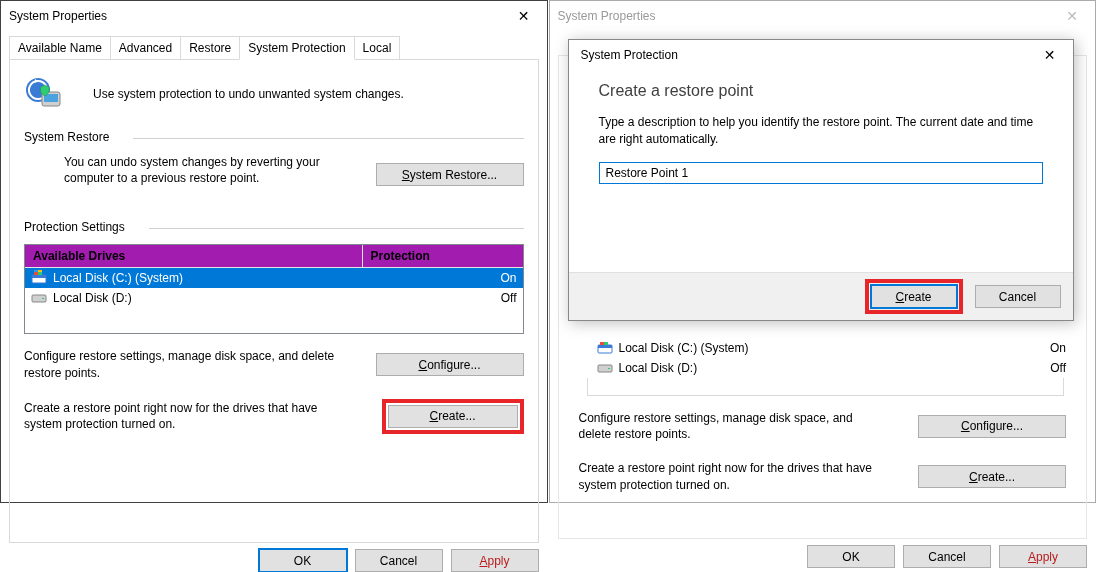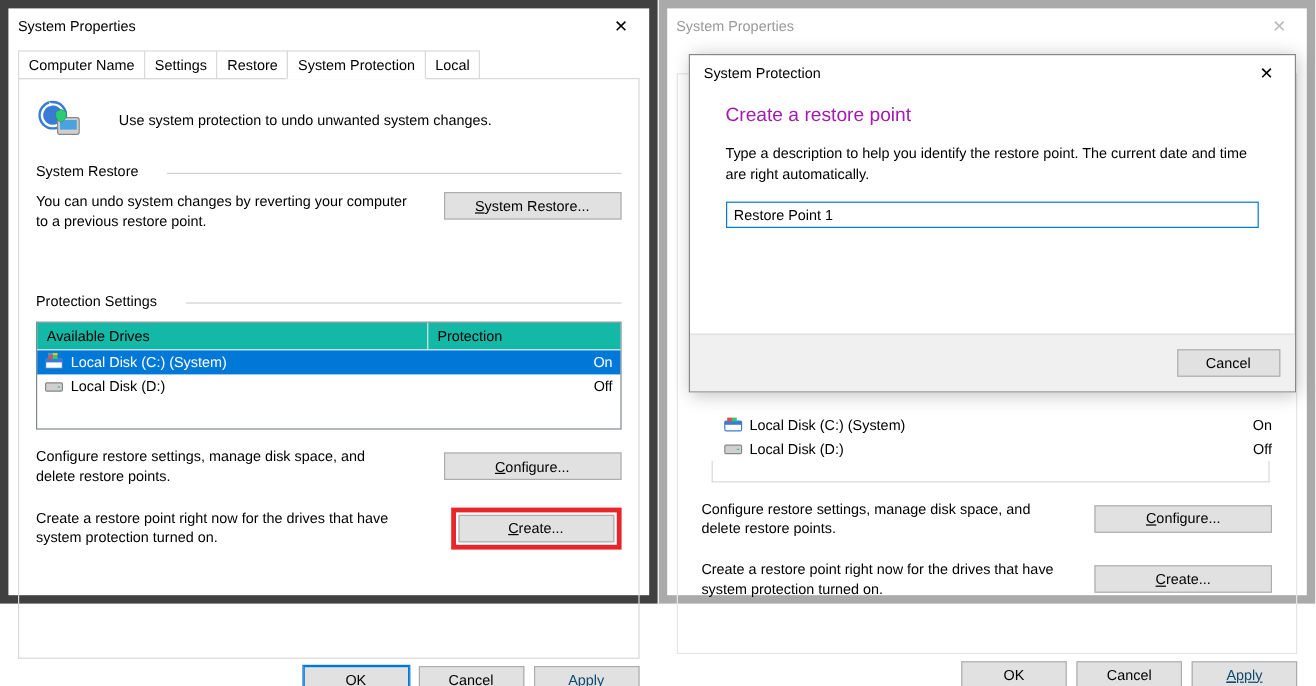--- a/index.html
+++ b/index.html
@@ -8,21 +8,21 @@
     padding: 0;
     font-family: "Segoe UI", Tahoma, sans-serif;
     font-size: 12px;
     color: #000;
     background: #fff;
     width: 1097px;
     height: 572px;
     display: flex;
   }
   .window {
-    border: 7px solid #404040;
+    border: 1px solid #404040;
     background: #fff;
     position: relative;
     width: 548px;
     height: 503px;
     margin-right: 1px;
   }
   .window.inactive { border-color: #aaa; }
   .titlebar {
     display: flex;
     align-items: center;
@@ -73,21 +73,21 @@
     width: 38px; height: 38px; position: relative; flex: 0 0 38px;
   }
   .shield-icon svg { width: 38px; height: 38px; }
   .intro-text { padding-top: 2px; }
   .group-header {
     display: flex; align-items: center; gap: 24px;
     margin: 14px 0 10px 0; color: #000;
   }
   .group-header .line { flex:1; height:1px; background:#d0d0d0; margin-top:2px; }
   .para { line-height: 1.35; }
-  .row-flex { display:flex; align-items: flex-start; gap: 2px; }
+  .row-flex { display:flex; align-items: flex-end; gap: 2px; margin-left: 40px; }
   .btn {
     min-width: 128px;
     height: 23px;
     border: 1px solid #adadad;
     background: #e1e1e1;
     font-family: inherit;
     font-size: 12px;
     padding: 0 10px;
     text-align: center;
     cursor: default;
@@ -100,21 +100,22 @@
     height: 90px;
     background: #fff;
   }
   .listhead {
     display: flex;
     border-bottom: 1px solid #e5e5e5;
   }
   .listhead .col {
     padding: 4px 8px;
     border-right: 1px solid #e5e5e5;
-    background: #14b8a6;
+    background: #a21caf;
+    font-weight: bold;
   }
   .listhead .col:first-child { flex:1; }
   .listhead .col:last-child { width: 160px; border-right:none; }
   .listrow {
     display:flex; align-items:center; height: 20px;
     padding: 0 6px;
   }
   .listrow.sel { background:#0078d7; color:#fff; }
   .drive-ico {
     width:16px; height:16px; margin-right:6px;
@@ -127,40 +128,40 @@
   .cfg-row .txt { flex:1; padding-right: 34px; line-height:1.35; }
   .cfg-row .btnbox { width:148px; text-align:right; }
   .redbox { border: 4px solid #e8262a; padding: 2px; display:inline-block; }
   .footer-btns {
     display:flex; justify-content:flex-end; gap:8px;
     margin: 6px 8px 0 0;
   }
   .btn.footer-ok { min-width:88px; border-color:#0078d7; background:#e1e1e1; }
   .btn.footer-ok.bluehl { outline: 1px solid #0078d7; }
   .btn.footer { min-width:88px; }
-  .btn.disabled { color:#0c4a6e;text-decoration:underline; }
+  .btn.disabled { color:#b91c1c; }
   .und { text-decoration: underline; }
 
   
   .modal {
     position: absolute;
     left: 18px; top: 38px;
     width: 506px; height: 282px;
     border: 1px solid #888;
     background: #fff;
     box-shadow: 2px 2px 14px rgba(0,0,0,0.25);
     z-index: 50;
   }
   .modal .m-bar {
     display:flex; align-items:center; height:30px; padding-left: 12px;
   }
   .modal .m-title { flex:1; font-size:12px; }
   .modal .m-close { width:46px; height:30px; display:flex; align-items:center; justify-content:center; font-size:14px; }
   .modal .m-body { padding: 6px 30px 0 30px; }
-  .modal .m-heading { color:#a21caf; font-size:16px; font-weight:400; margin: 6px 0 14px 0; }
+  .modal .m-heading { color:#404040; font-size:16px; font-weight:400; margin: 6px 0 14px 0; }
   .modal .m-text { line-height:1.4; margin-bottom: 14px; }
   .modal input.m-input {
     width: 100%; height: 22px; border: 1px solid #0078d7;
     outline: none;
     padding: 2px 6px; font-family: inherit; font-size: 12px;
   }
   .modal .m-foot {
     background:#f0f0f0; height:48px;
     display:flex; align-items:center; justify-content:flex-end;
     padding: 0 12px; gap: 12px;
@@ -174,22 +175,22 @@
 </style>
 </head>
 <body>
 
 <div class="window">
   <div class="titlebar">
     <span class="title-text">System Properties</span>
     <div class="close-x">✕</div>
   </div>
   <div class="tabstrip">
-    <div class="tab">Computer Name</div>
-    <div class="tab">Settings</div>
+    <div class="tab">Available Name</div>
+    <div class="tab">Advanced</div>
     <div class="tab">Restore</div>
     <div class="tab active">System Protection</div>
     <div class="tab">Local</div>
   </div>
   <div class="tabpanel">
     <div class="intro-row">
       <div class="shield-icon">
         <svg viewBox="0 0 38 38">
           <circle cx="14" cy="16" r="12" fill="#3a7bd5"></circle>
           <path d="M14 7 a9 9 0 1 0 0.001 0" fill="none" stroke="#fff" stroke-width="2"></path>
@@ -206,21 +207,21 @@
       <span>System Restore</span>
       <span class="line"></span>
     </div>
     <div class="row-flex">
       <div class="para" style="flex:1">You can undo system changes by reverting your computer to a previous restore point.</div>
       <div class="restore-btn-holder">
         <button class="btn wide"><span class="und">S</span><span>ystem Restore...</span></button>
       </div>
     </div>
 
-    <div class="group-header" style="margin-top:52px">
+    <div class="group-header" style="margin-top:34px">
       <span>Protection Settings</span>
       <span class="line"></span>
     </div>
 
     <div class="listbox">
       <div class="listhead">
         <div class="col">Available Drives</div>
         <div class="col">Protection</div>
       </div>
       <div class="listrow sel">
@@ -332,16 +333,19 @@
     <div class="m-bar">
       <span class="m-title">System Protection</span>
       <div class="m-close">✕</div>
     </div>
     <div class="m-body">
       <div class="m-heading">Create a restore point</div>
       <div class="m-text">Type a description to help you identify the restore point. The current date and time are right automatically.</div>
       <input class="m-input" value="Restore Point 1" style="">
     </div>
     <div class="m-foot">
+      <span class="redbox">
+        <button class="btn modal-create"><span class="und">C</span><span>reate</span></button>
+      </span>
       <button class="btn modal-cancel">Cancel</button>
     </div>
   </div>
 </div>
 
 </body></html>

